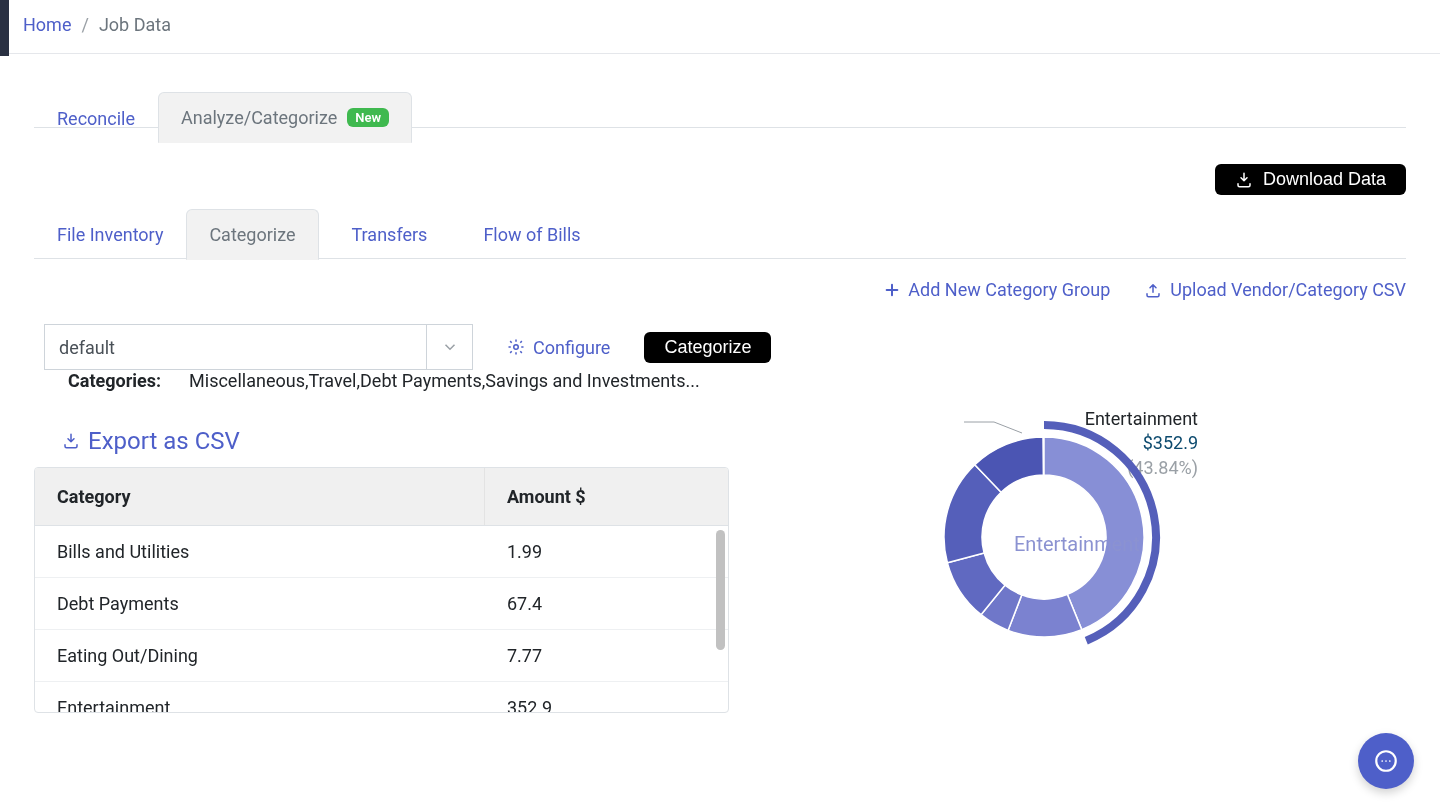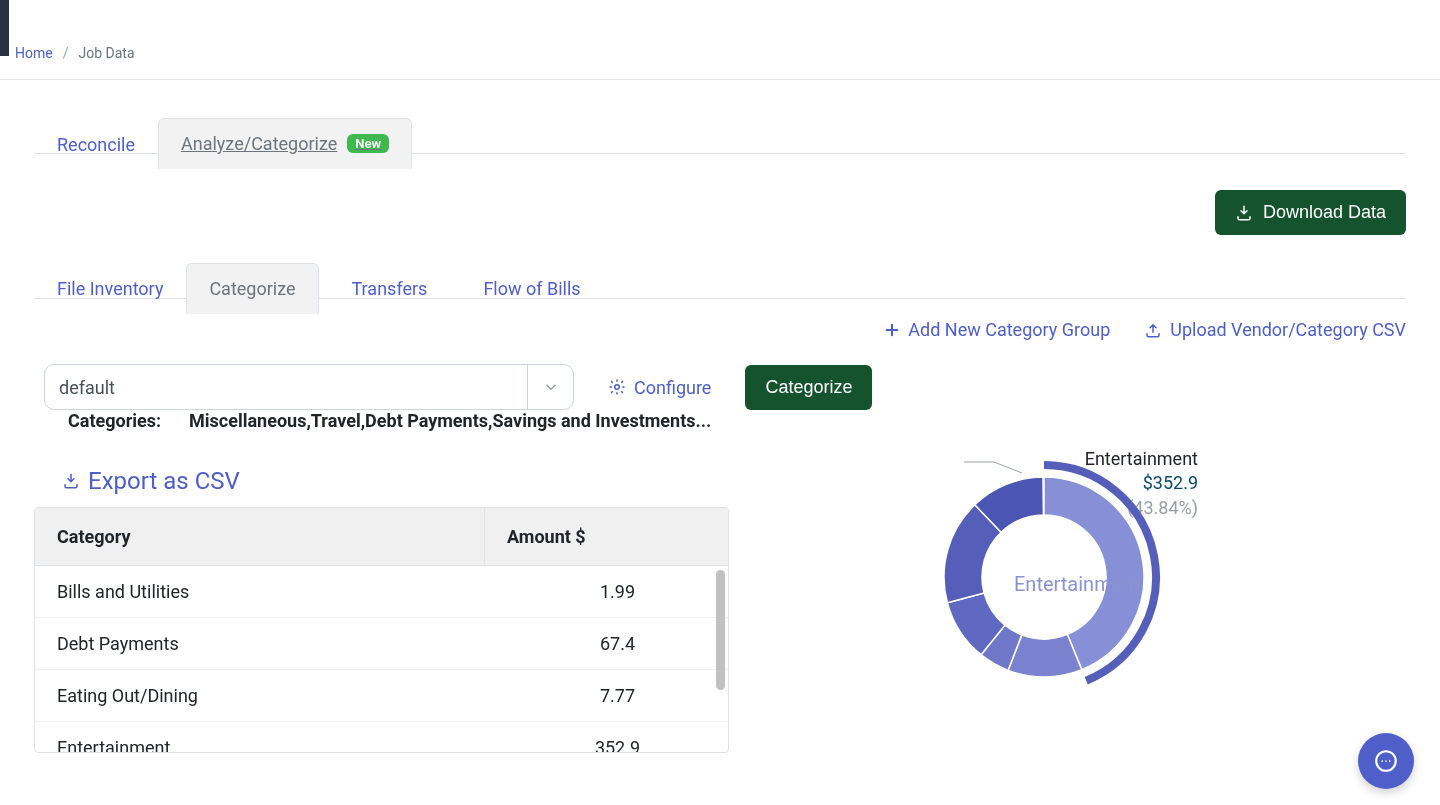--- a/index.html
+++ b/index.html
@@ -15,26 +15,25 @@
   }
   .sidebar-edge {
     position: absolute;
     left: 0; top: 0;
     width: 9px; height: 56px;
     background: #293042;
   }
   
   .breadcrumb {
     border-bottom: 1px solid #e5e7eb;
-    padding: 14px 30px 18px 15px;
+    padding: 14px 30px 18px 23px;
     display: flex;
     align-items: center;
     gap: 10px;
-    font-size: 14px;
-    margin-top: 31px;
+    font-size: 18px;
   }
   .breadcrumb .link { color: #4e5fc9; text-decoration: none; cursor: pointer; }
   .breadcrumb .sep { color: #9aa0a6; }
   .breadcrumb .current { color: #6c757d; }
 
   .content { padding: 0 34px; }
 
   
   .tabs-top {
     display: flex;
@@ -53,43 +52,42 @@
     border-top-right-radius: 6px;
     display: flex; align-items: center; gap: 10px;
     position: relative;
     top: 16px;
   }
   .tab.active {
     background: #f2f2f2;
     color: #6c757d;
     border: 1px solid #dee2e6;
     border-bottom: 1px solid #f2f2f2;
-    text-decoration: underline;
   }
   .badge {
     background: #3fb94f;
     color: #fff;
     font-size: 13px;
     font-weight: 600;
     padding: 2px 8px;
     border-radius: 6px;
   }
 
   
   .download-row {
     display: flex;
     justify-content: flex-end;
     margin-top: 36px;
   }
   .btn-primary {
-    background: #14532d;
+    background: #000000;
     color: #fff;
     border: none;
     border-radius: 6px;
-    padding: 12px 20px;
+    padding: 5px 20px;
     font-size: 18px;
     cursor: pointer;
     display: inline-flex;
     align-items: center;
     gap: 10px;
   }
   .btn-primary svg { fill: #fff; }
 
   
   .tabs-sub {
@@ -101,21 +99,21 @@
   .tab-sub {
     padding: 14px 22px;
     font-size: 18px;
     color: #4e5fc9;
     cursor: pointer;
     border: 1px solid transparent;
     border-bottom: none;
     border-top-left-radius: 6px;
     border-top-right-radius: 6px;
     position: relative;
-    top: 16px;
+    top: 2px;
   }
   .tab-sub.active {
     background: #f2f2f2;
     color: #6c757d;
     border: 1px solid #dee2e6;
     border-bottom: 1px solid #f2f2f2;
   }
 
   
   .action-row {
@@ -139,24 +137,24 @@
     display: flex;
     align-items: center;
     gap: 34px;
     margin-top: 24px;
     padding-left: 10px;
   }
   .select {
     display: flex;
     align-items: center;
     justify-content: space-between;
-    width: 530px;
+    width: 429px;
     height: 46px;
     border: 1px solid #ced4da;
-    border-radius: 10px;
+    border-radius: 0;
     padding: 0 0 0 14px;
     cursor: pointer;
     font-size: 18px;
     color: #495057;
   }
   .select .caret-box {
     width: 46px;
     height: 100%;
     border-left: 1px solid #ced4da;
     display: flex; align-items: center; justify-content: center;
@@ -165,21 +163,21 @@
 
   
   .cat-summary {
     display: flex;
     gap: 28px;
     padding-left: 34px;
     font-size: 18px;
     align-items: baseline;
   }
   .cat-summary .label { font-weight: 700; }
-  .cat-summary .value { color: #212529; font-weight: bold; }
+  .cat-summary .value { color: #212529; }
 
   
   .lower {
     display: flex;
     margin-top: 36px;
     gap: 20px;
     align-items: flex-start;
   }
   .left-col { flex: 0 0 700px; }
   .export-link {
@@ -218,21 +216,21 @@
     overflow-y: auto;
   }
   .trow {
     display: flex;
     height: 52px;
     align-items: center;
     border-bottom: 1px solid #eef0f2;
     font-size: 18px;
   }
   .trow .c1 { flex: 0 0 450px; padding-left: 22px; }
-  .trow .c2 { flex: 1; padding-left: 22px; text-align: center; }
+  .trow .c2 { flex: 1; padding-left: 22px; }
   .scroll-track {
     position: absolute;
     right: 3px;
     top: 62px;
     width: 9px;
     height: 120px;
     background: #c1c1c1;
     border-radius: 5px;
   }
 

